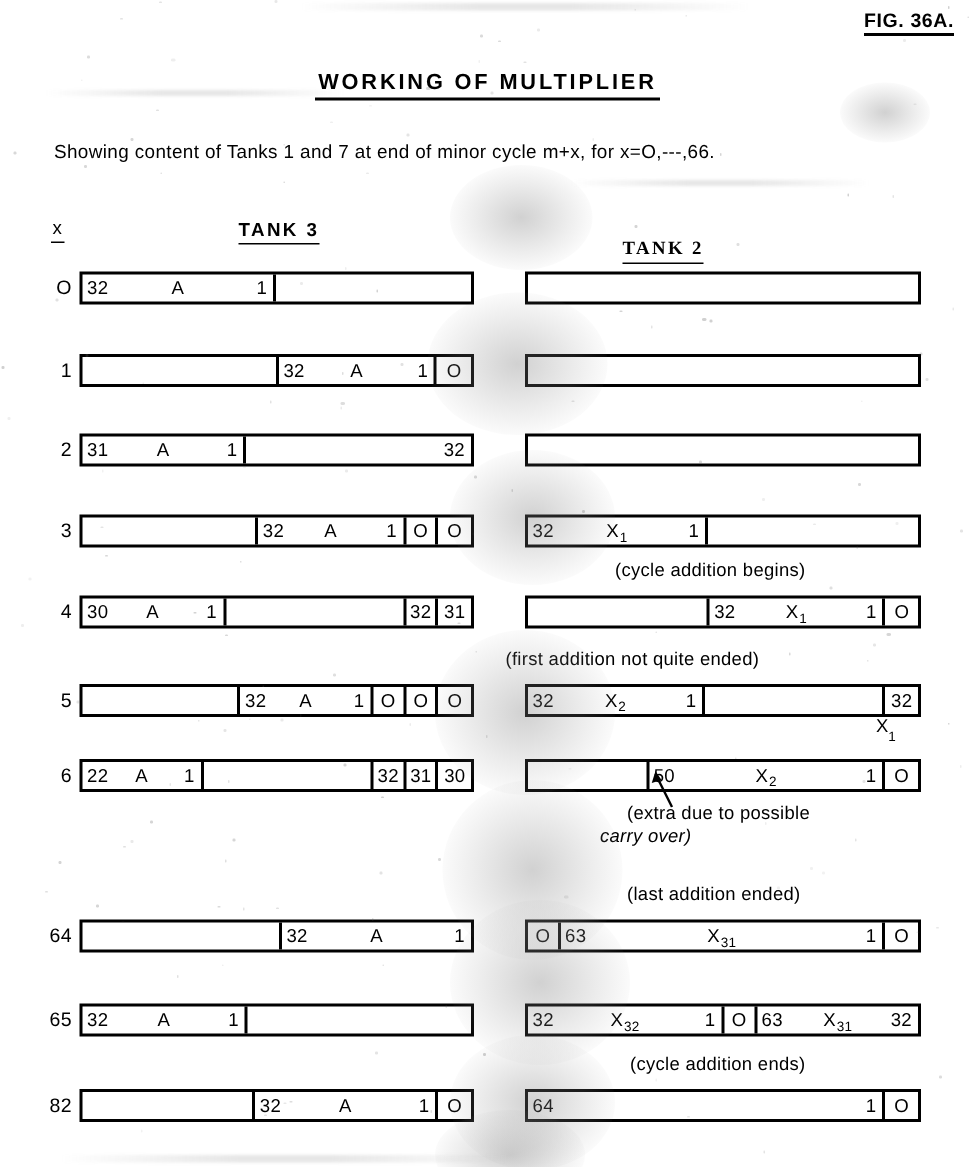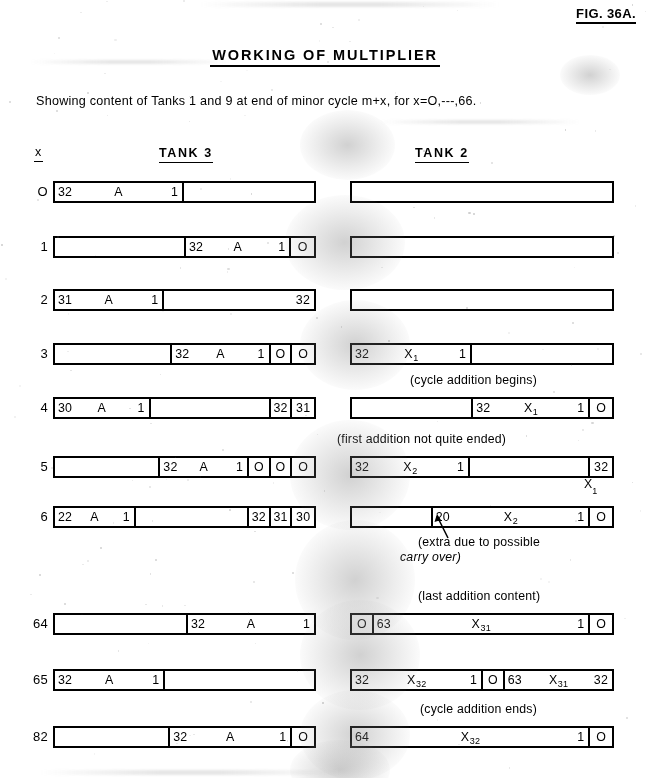--- a/index.html
+++ b/index.html
@@ -87,21 +87,21 @@
     position: absolute;
     left: 34px;
     top: 146px;
     font-size: 12.5px;
     font-weight: normal;
     border-bottom: 1.6px solid #000;
     padding: 0 2px 2px 1px;
     line-height: 13px;
   }
   #head-tank1 { left: 159px; top: 146px; }
-  #head-tank2 { left: 415px; top: 146px; }
+  #head-tank2 { left: 415px; top: 158px; font-family: Liberation Serif, serif; }
   .row-index {
     position: absolute;
     width: 26px;
     text-align: right;
     font-size: 13px;
     line-height: 22px;
     letter-spacing: 0.3px;
   }
   .tank {
     position: absolute;
@@ -321,21 +321,21 @@
     <div class="fleck" style="left:437px;top:421px;width:1px;height:1px;opacity:0.37;"></div>
     <div class="fleck" style="left:166px;top:479px;width:1px;height:1px;opacity:0.29;"></div>
     <div class="fleck" style="left:176px;top:743px;width:2px;height:1px;opacity:0.42;"></div>
     <div class="fleck" style="left:468px;top:212px;width:3px;height:2px;opacity:0.67;"></div>
   </div>
 
 <div id="fig-label">FIG. 36A.</div>
 
 <div id="main-title"><span class="ul">WORKING OF MULTIPLIER</span></div>
 
-<div id="subtitle">Showing content of Tanks 1 and 9 at end of minor cycle m+x, for x=O,---,66.</div>
+<div id="subtitle">Showing content of Tanks 1 and 7 at end of minor cycle m+x, for x=O,---,66.</div>
 
 <div id="head-x">x</div>
 <div class="col-head" id="head-tank1">TANK 3</div>
 <div class="col-head" id="head-tank2">TANK 2</div>
 
 <div id="rows-container">
     <div class="row-index" style="left:22px;top:181px;">O</div>
     <div class="tank" style="left:53px;top:181px;width:263px;">
       <div class="cell" style="width:131px;">
         <span class="c-l">32</span>
@@ -471,21 +471,21 @@
       <div class="cell" style="width:22px;">
         <span class="c-only">31</span>
       </div>
       <div class="cell" style="width:22px;border-right:none;">
         <span class="c-only">30</span>
       </div>
     </div>
     <div class="tank" style="left:350px;top:506px;width:264px;">
       <div class="cell empty" style="width:82px;"></div>
       <div class="cell" style="width:160px;">
-        <span class="c-l">20</span>
+        <span class="c-l">50</span>
         <span class="c-c">X<sub>2</sub></span>
         <span class="c-r">1</span>
       </div>
       <div class="cell" style="width:22px;border-right:none;">
         <span class="c-only">O</span>
       </div>
     </div>
     <div class="note" style="left:418px;top:535px;">(extra due to possible</div>
     <div class="note" style="left:400px;top:550px;font-style:italic;">carry over)</div>
     <svg id="carry-arrow" width="40" height="34" style="left:420px;top:508px;">
@@ -507,21 +507,21 @@
       </div>
       <div class="cell" style="width:220px;">
         <span class="c-l">63</span>
         <span class="c-c">X<sub>31</sub></span>
         <span class="c-r">1</span>
       </div>
       <div class="cell" style="width:22px;border-right:none;">
         <span class="c-only">O</span>
       </div>
     </div>
-    <div class="note" style="left:418px;top:589px;">(last addition content)</div>
+    <div class="note" style="left:418px;top:589px;">(last addition ended)</div>
     <div class="row-index" style="left:22px;top:669px;">65</div>
     <div class="tank" style="left:53px;top:669px;width:263px;">
       <div class="cell" style="width:112px;">
         <span class="c-l">32</span>
         <span class="c-c">A</span>
         <span class="c-r">1</span>
       </div>
       <div class="cell empty" style="width:151px;border-right:none;"></div>
     </div>
     <div class="tank" style="left:350px;top:669px;width:264px;">
@@ -547,21 +547,20 @@
         <span class="c-c">A</span>
         <span class="c-r">1</span>
       </div>
       <div class="cell" style="width:22px;border-right:none;">
         <span class="c-only">O</span>
       </div>
     </div>
     <div class="tank" style="left:350px;top:726px;width:264px;">
       <div class="cell" style="width:242px;">
         <span class="c-l">64</span>
-        <span class="c-c">X<sub>32</sub></span>
         <span class="c-r">1</span>
       </div>
       <div class="cell" style="width:22px;border-right:none;">
         <span class="c-only">O</span>
       </div>
     </div>
     <div class="note" style="left:420px;top:702px;">(cycle addition ends)</div>
   </div>
 
 </body></html>

